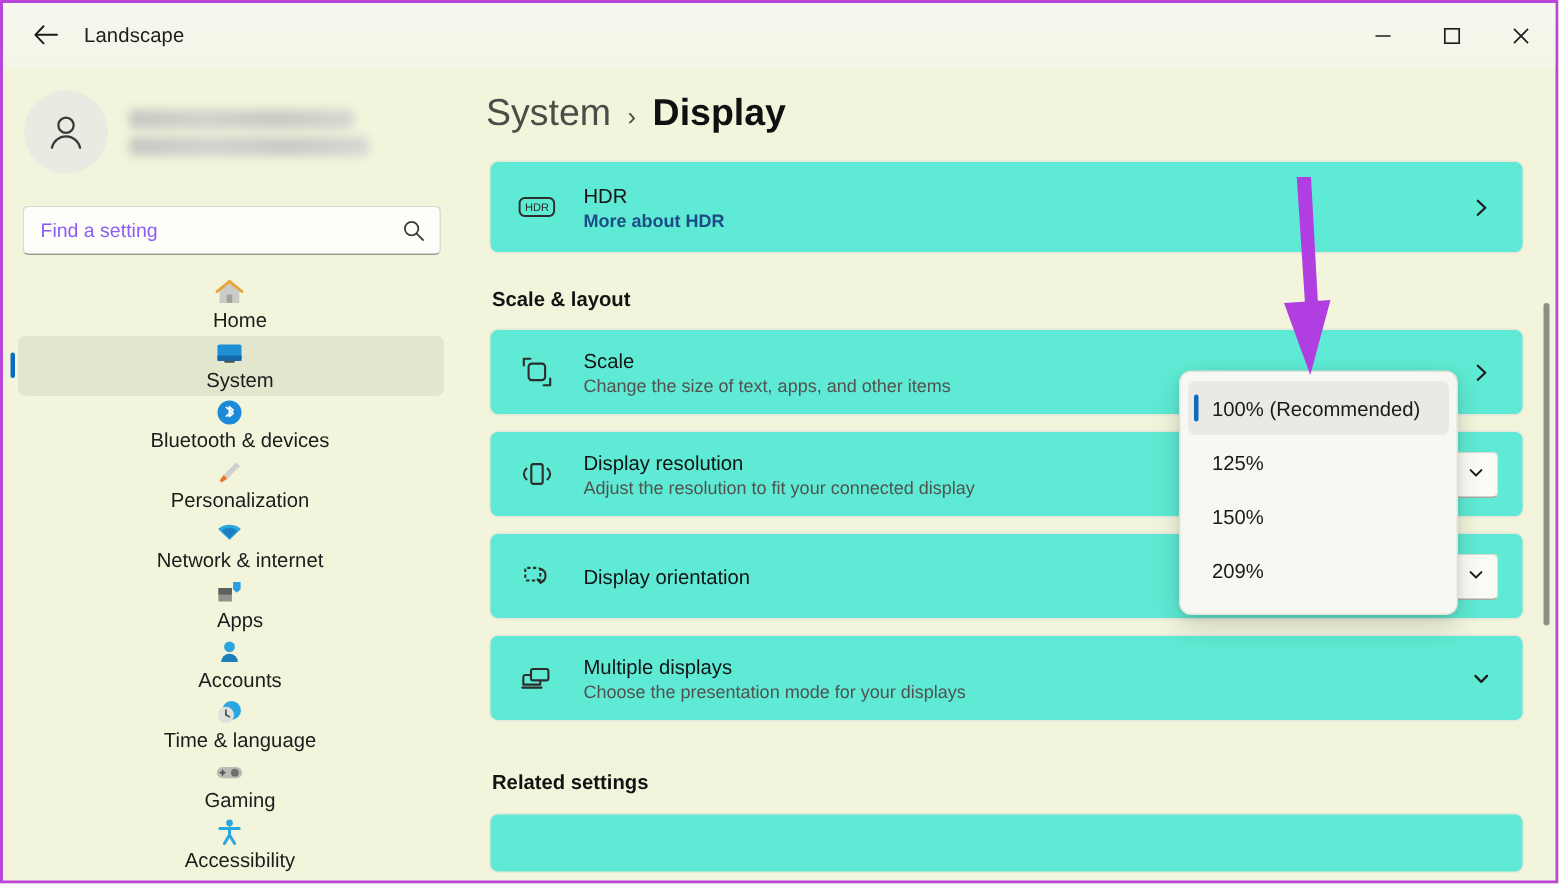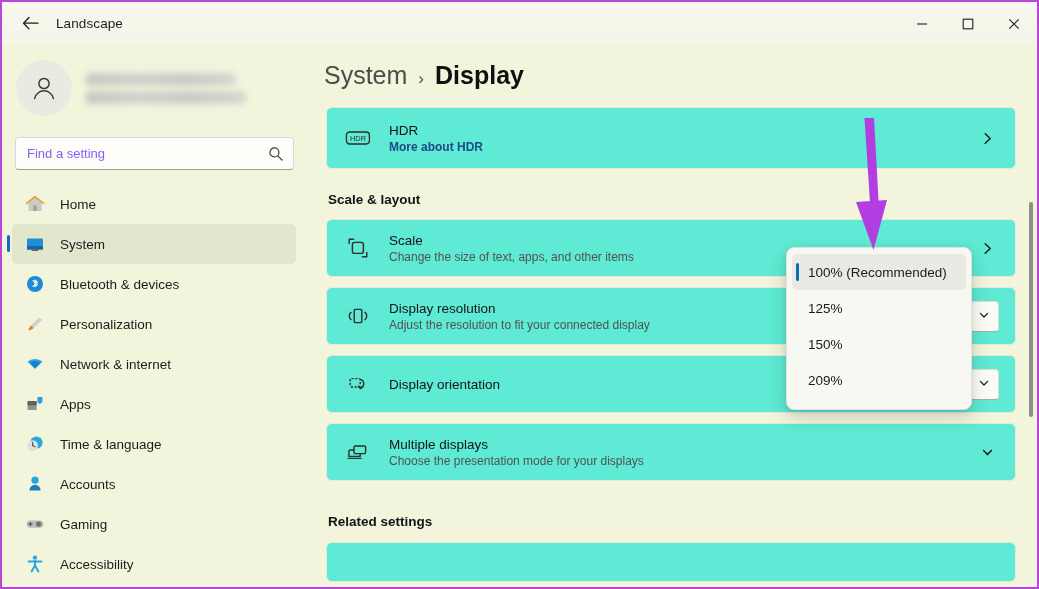--- a/index.html
+++ b/index.html
@@ -79,20 +79,21 @@
     flex: 1;
   }
   #search-icon-wrap { margin-right: 10px; display: flex; }
   #navlist { margin-top: 14px; }
   .nav-item {
     position: relative;
     height: 40px; margin: 0 11px 0 10px;
     border-radius: 5px;
     display: flex; align-items: center;
     padding-left: 12px;
+    flex-direction: column;
   }
   .nav-item.selected { background: rgba(120,130,100,.13); }
   .nav-indicator {
     position: absolute; left: -5px; top: 11px;
     width: 3px; height: 17px; border-radius: 2px;
     background: #0f6cbd;
   }
   .nav-icon {
     width: 22px; height: 22px; flex: none;
     display: flex; align-items: center; justify-content: center;
@@ -307,36 +308,36 @@
             <rect x="2.6" y="7" width="9" height="4.4" fill="#5e625c"></rect>
             <path d="M12.4 3 L17.4 3 L17.4 8 L14.9 10.2 L12.4 8 Z" fill="#2aa0e2"></path>
           </svg>
         </span>
         <span class="nav-label">Apps</span>
       </div>
 
       <div class="nav-item">
         <span class="nav-icon">
           <svg width="20" height="20" viewBox="0 0 20 20">
+            <circle cx="10" cy="6.2" r="3.6" fill="#2da3dd"></circle>
+            <path d="M4.4 16.4 a5.6 5.6 0 0 1 11.2 0 Z" fill="#1b7fba"></path>
+          </svg>
+        </span>
+        <span class="nav-label">Accounts</span>
+      </div>
+
+      <div class="nav-item">
+        <span class="nav-icon">
+          <svg width="20" height="20" viewBox="0 0 20 20">
             <circle cx="11.4" cy="8.6" r="6.2" fill="#2aa6e0"></circle>
             <circle cx="7.6" cy="11.6" r="5.4" fill="#dfe2dc"></circle>
             <path d="M7.6 8.4 L7.6 11.6 L10 12.8" fill="none" stroke="#545852" stroke-width="1.2" stroke-linecap="round"></path>
           </svg>
         </span>
         <span class="nav-label">Time &amp; language</span>
-      </div>
-
-      <div class="nav-item">
-        <span class="nav-icon">
-          <svg width="20" height="20" viewBox="0 0 20 20">
-            <circle cx="10" cy="6.2" r="3.6" fill="#2da3dd"></circle>
-            <path d="M4.4 16.4 a5.6 5.6 0 0 1 11.2 0 Z" fill="#1b7fba"></path>
-          </svg>
-        </span>
-        <span class="nav-label">Accounts</span>
       </div>
 
       <div class="nav-item">
         <span class="nav-icon">
           <svg width="20" height="20" viewBox="0 0 20 20">
             <rect x="1.6" y="6.4" width="16.8" height="7.4" rx="3.7" fill="#b9bcb6"></rect>
             <path d="M5.4 8.6 L5.4 11.6 M3.9 10.1 L6.9 10.1" stroke="#4a4d48" stroke-width="1.1" stroke-linecap="round"></path>
             <circle cx="13.6" cy="10.1" r="2.6" fill="#6d706a"></circle>
           </svg>
         </span>

